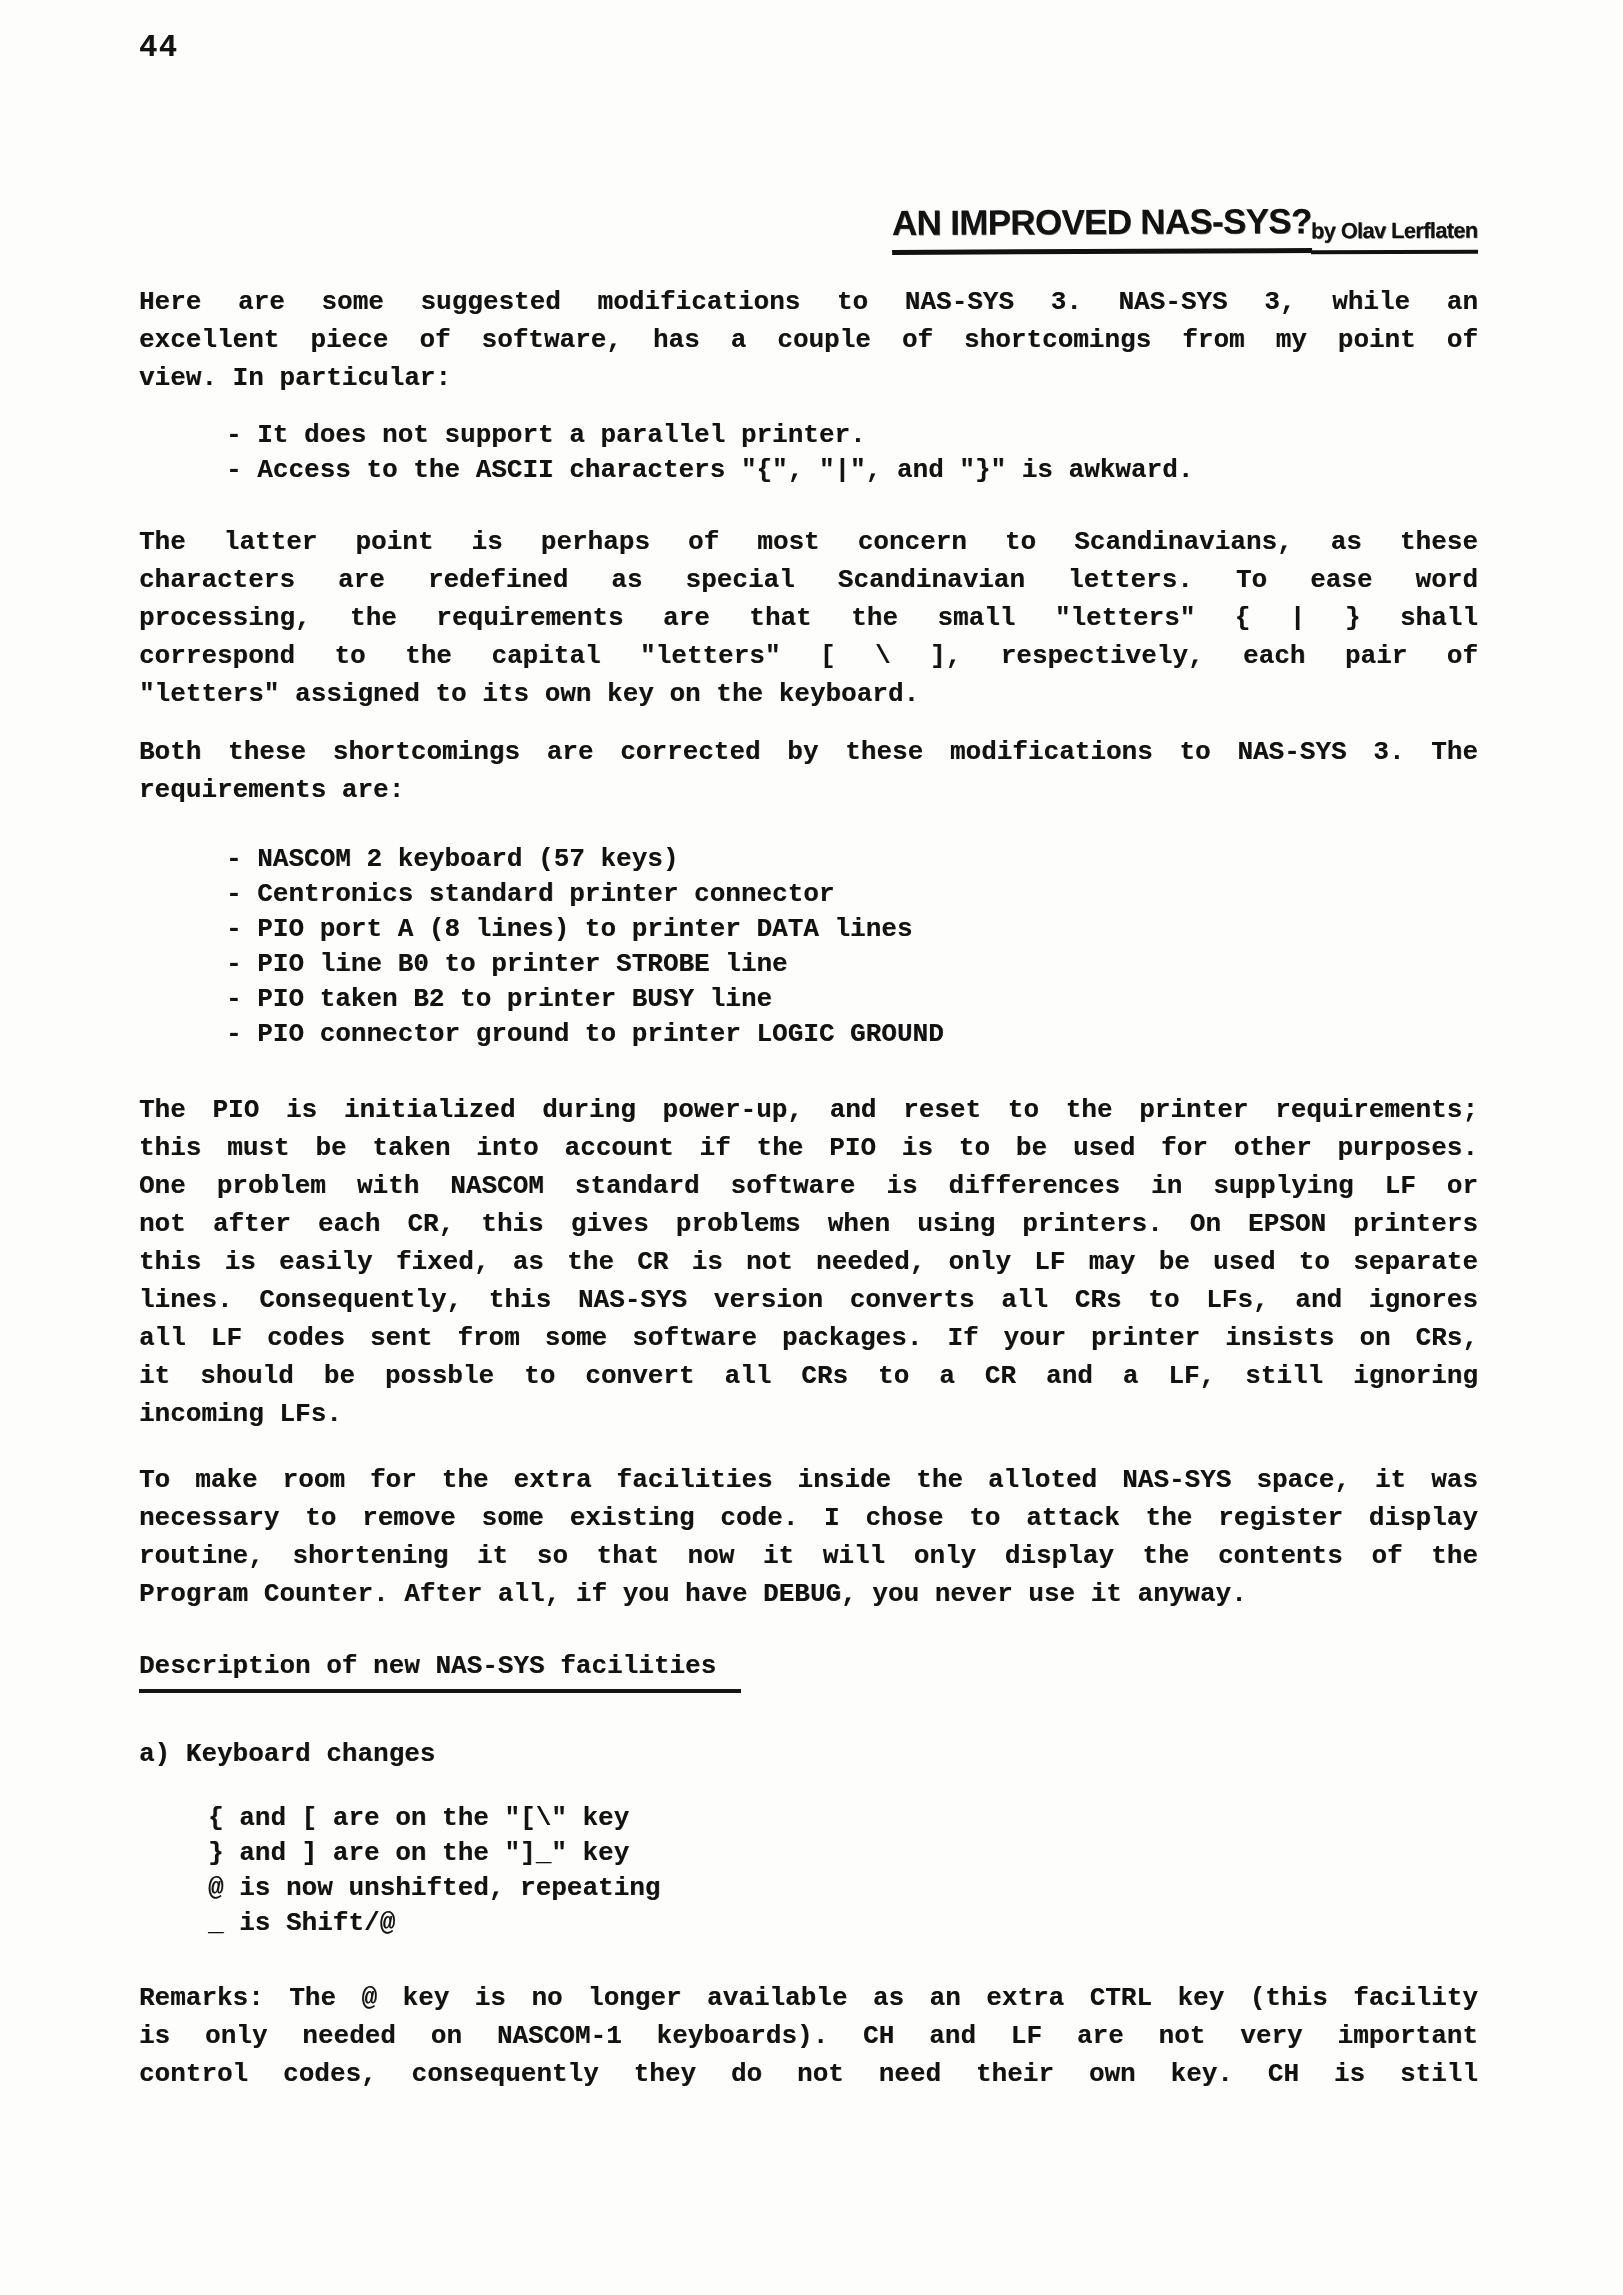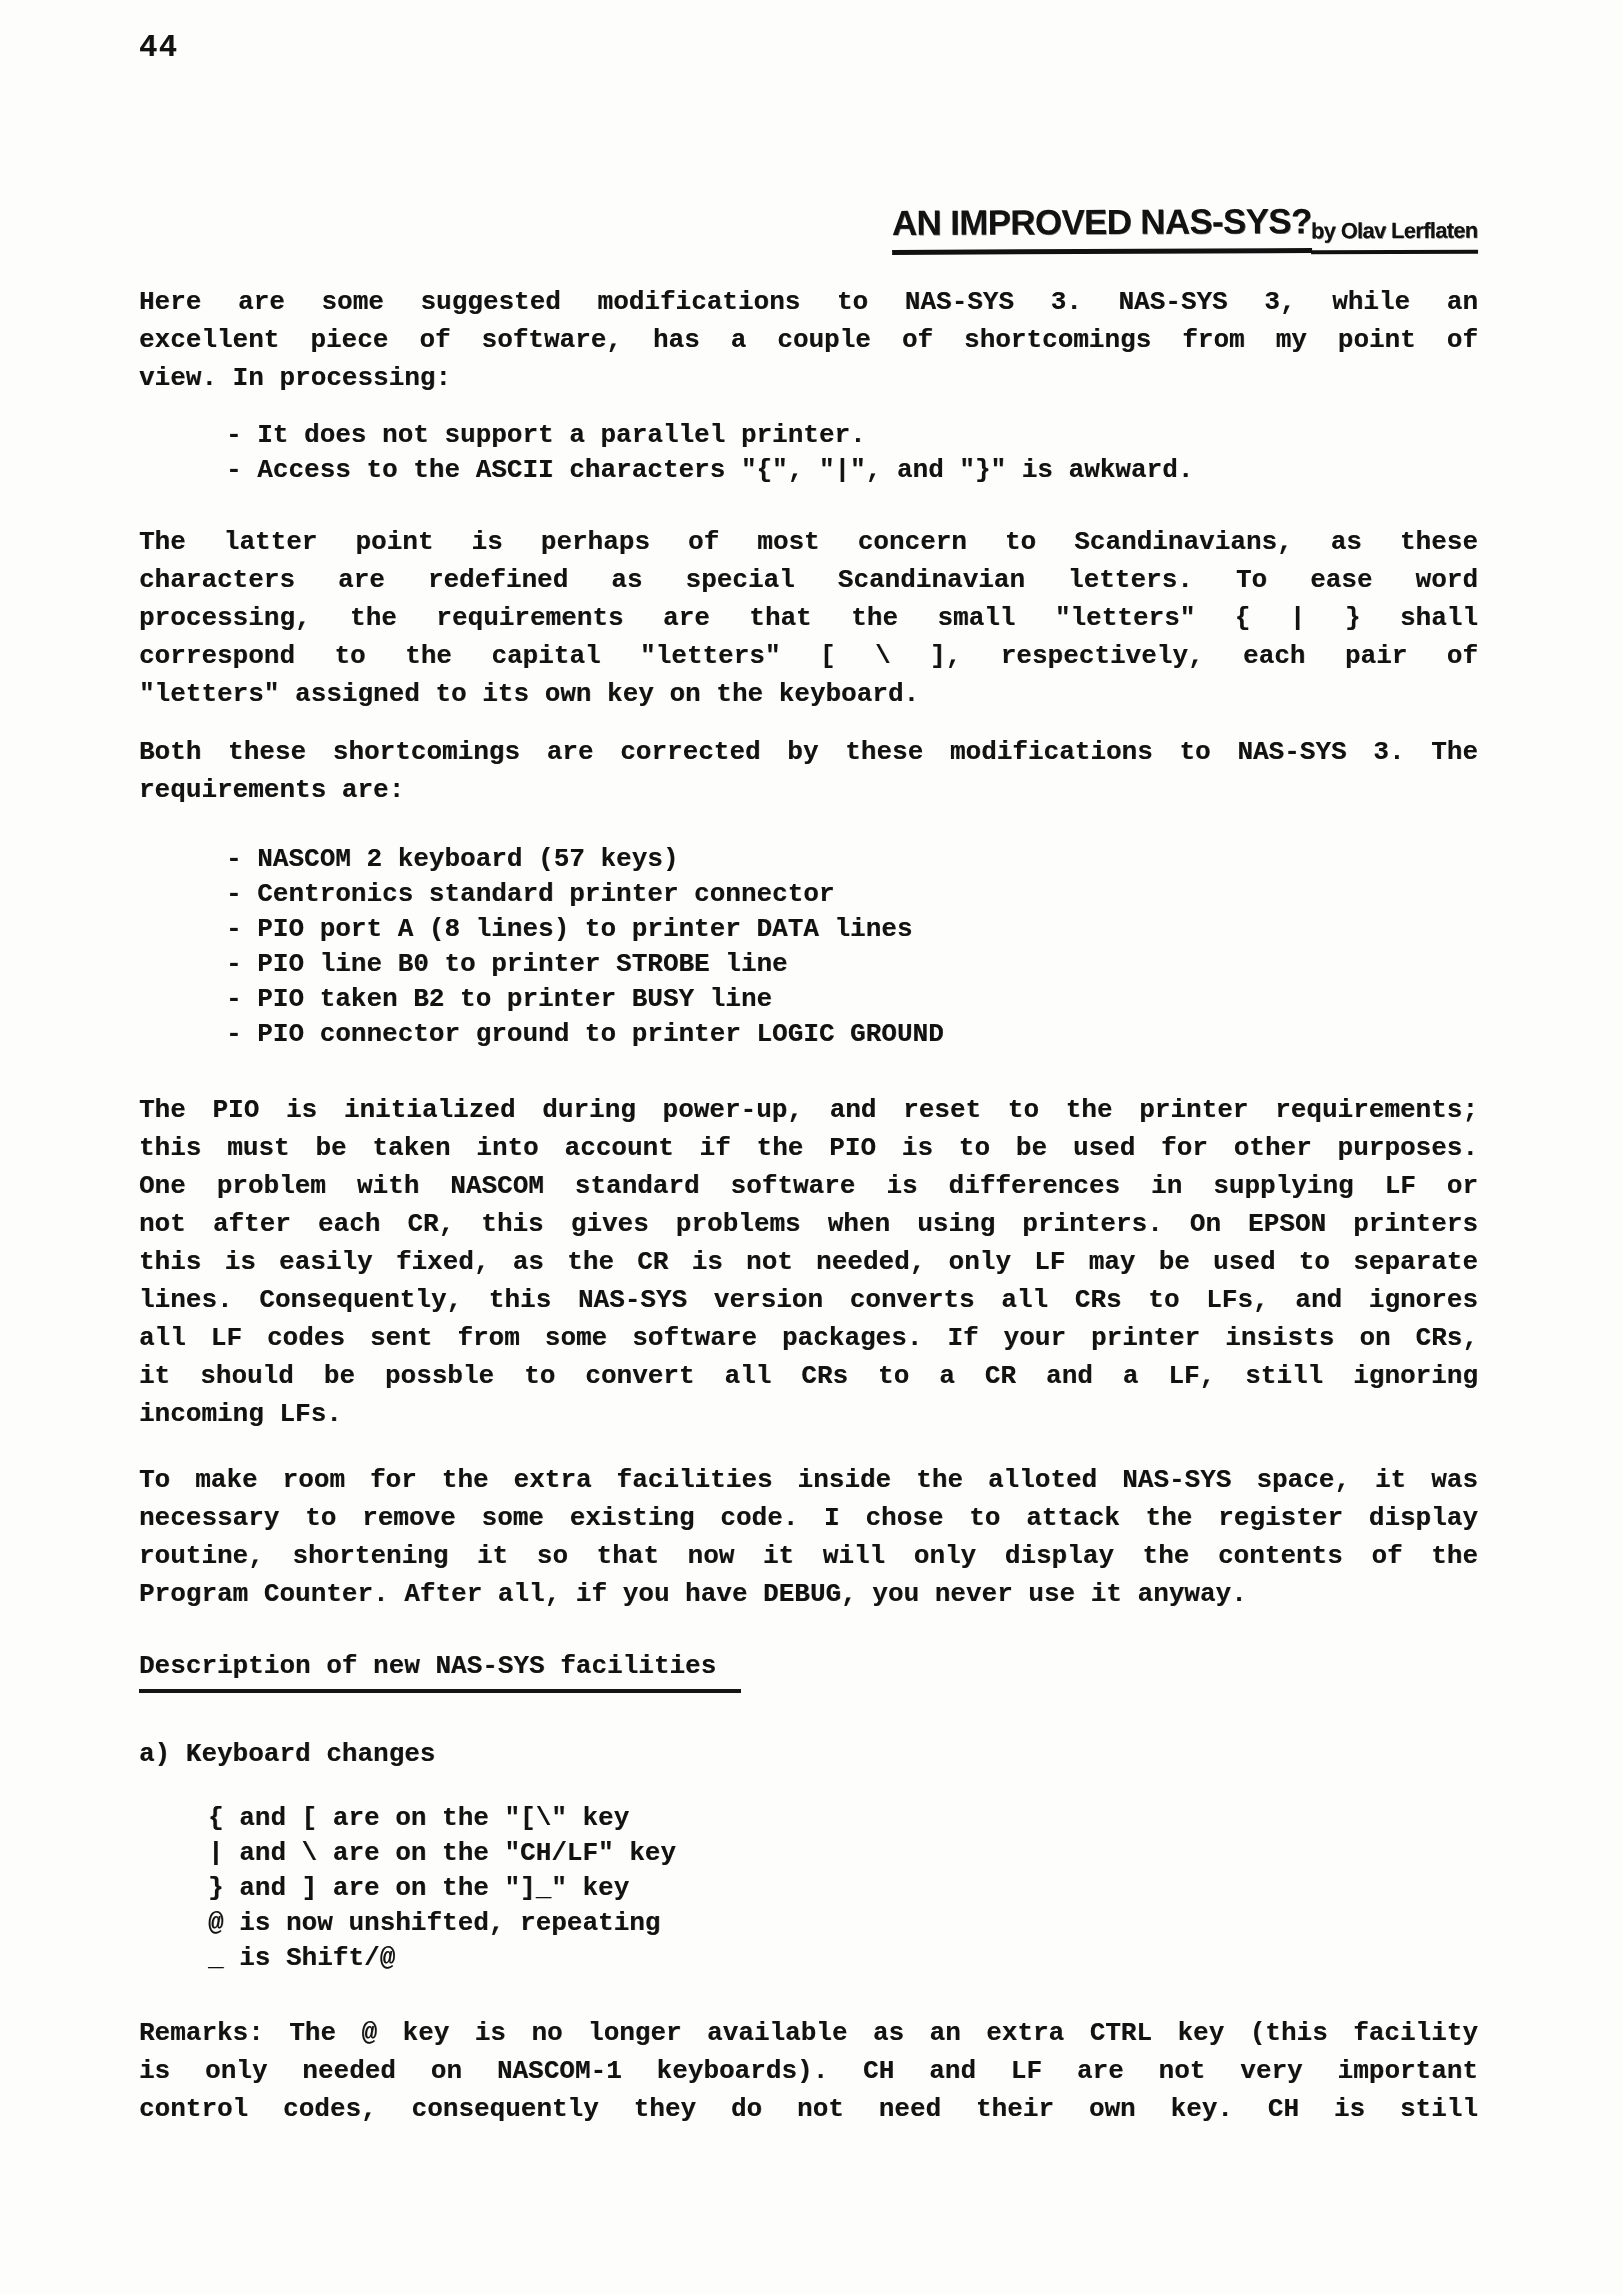--- a/index.html
+++ b/index.html
@@ -106,21 +106,21 @@
   <div class="pagenum mono">44</div>
 
   <div class="header">
     <h1 class="title">AN IMPROVED NAS-SYS?</h1>
     <div class="byline">by Olav Lerflaten</div>
   </div>
 
   <div class="para mono mt-intro">
       <div class="tline">Here are some suggested modifications to NAS-SYS 3. NAS-SYS 3, while an</div>
       <div class="tline">excellent piece of software, has a couple of shortcomings from my point of</div>
-      <div class="tline last">view. In processing:</div>
+      <div class="tline last">view. In particular:</div>
     </div>
 
   <div class="blist mono mt-blist1">
       <div class="tline">It does not support a parallel printer.</div>
       <div class="tline last">Access to the ASCII characters "{", "|", and "}" is awkward.</div>
     </div>
 
   <div class="para mono mt-latter">
       <div class="tline">The latter point is perhaps of most concern to Scandinavians, as these</div>
       <div class="tline">characters are redefined as special Scandinavian letters. To ease word</div>
@@ -166,21 +166,20 @@
     </div>
 
   <div class="mt-heading">
     <h2 class="section-heading mono">Description of new NAS-SYS facilities</h2>
   </div>
 
   <div class="subheading mono mt-sub">a) Keyboard changes</div>
 
   <div class="klist mono mt-klist">
       <div class="tline">{ and [ are on the "[\" key</div>
-      <div class="tline">| and \ are on the "CH/LF" key</div>
       <div class="tline">} and ] are on the "]_" key</div>
       <div class="tline">@ is now unshifted, repeating</div>
       <div class="tline last">_ is Shift/@</div>
     </div>
 
   <div class="para mono justify-all mt-remarks">
       <div class="tline">Remarks: The @ key is no longer available as an extra CTRL key (this facility</div>
       <div class="tline">is only needed on NASCOM-1 keyboards). CH and LF are not very important</div>
       <div class="tline last">control codes, consequently they do not need their own key. CH is still</div>
     </div>

